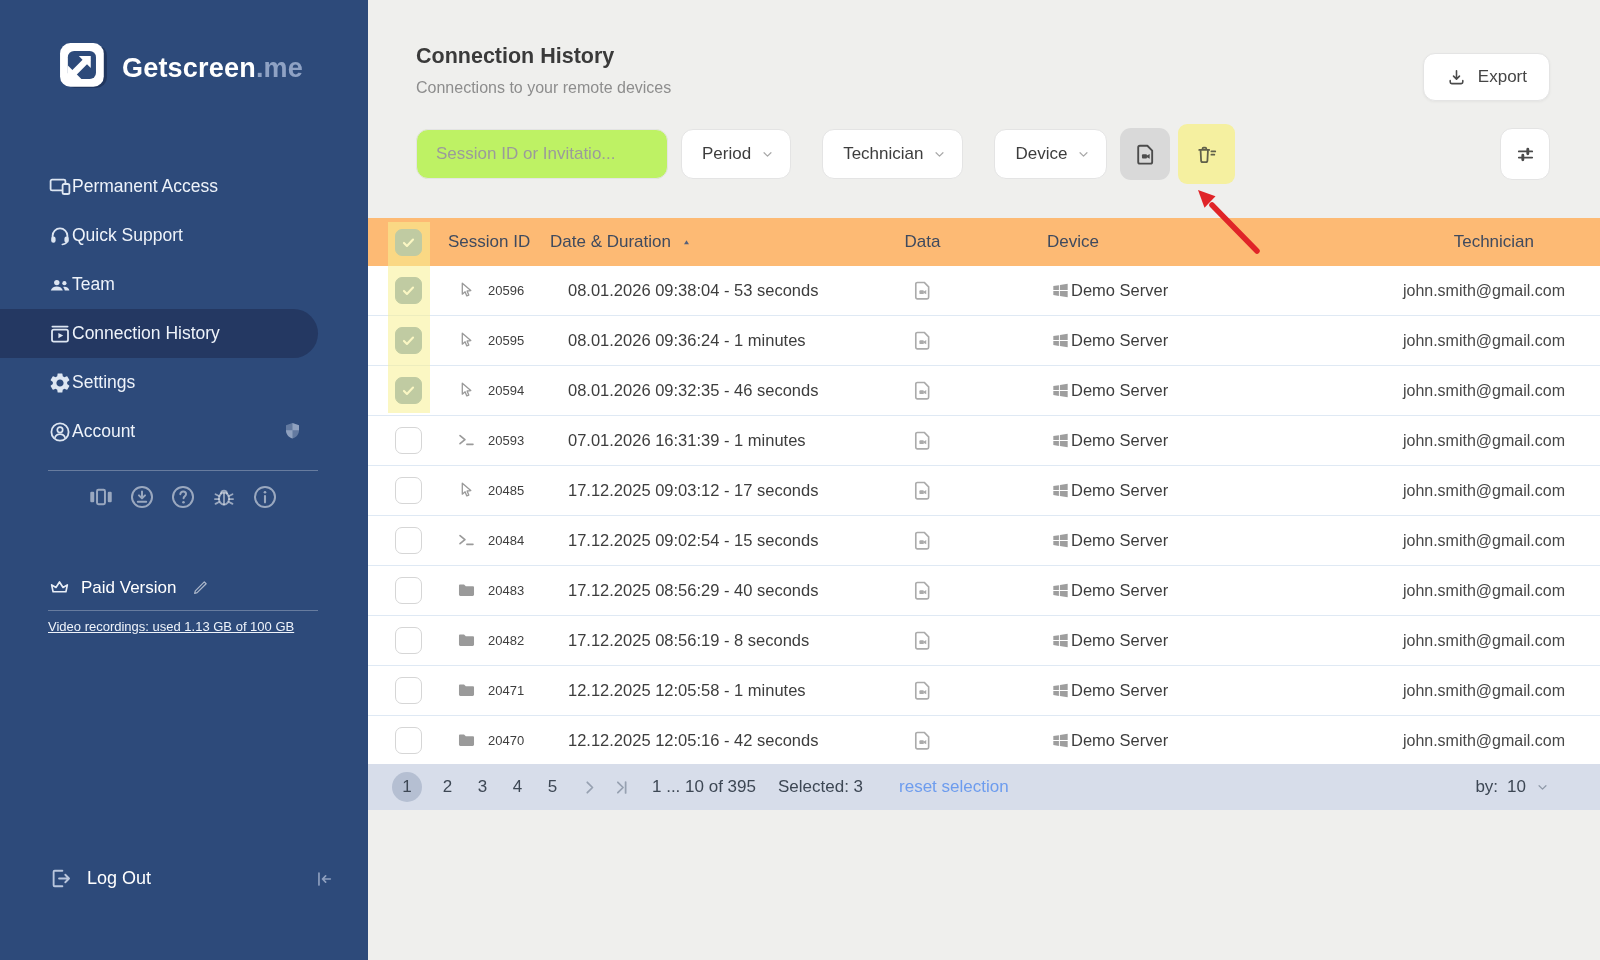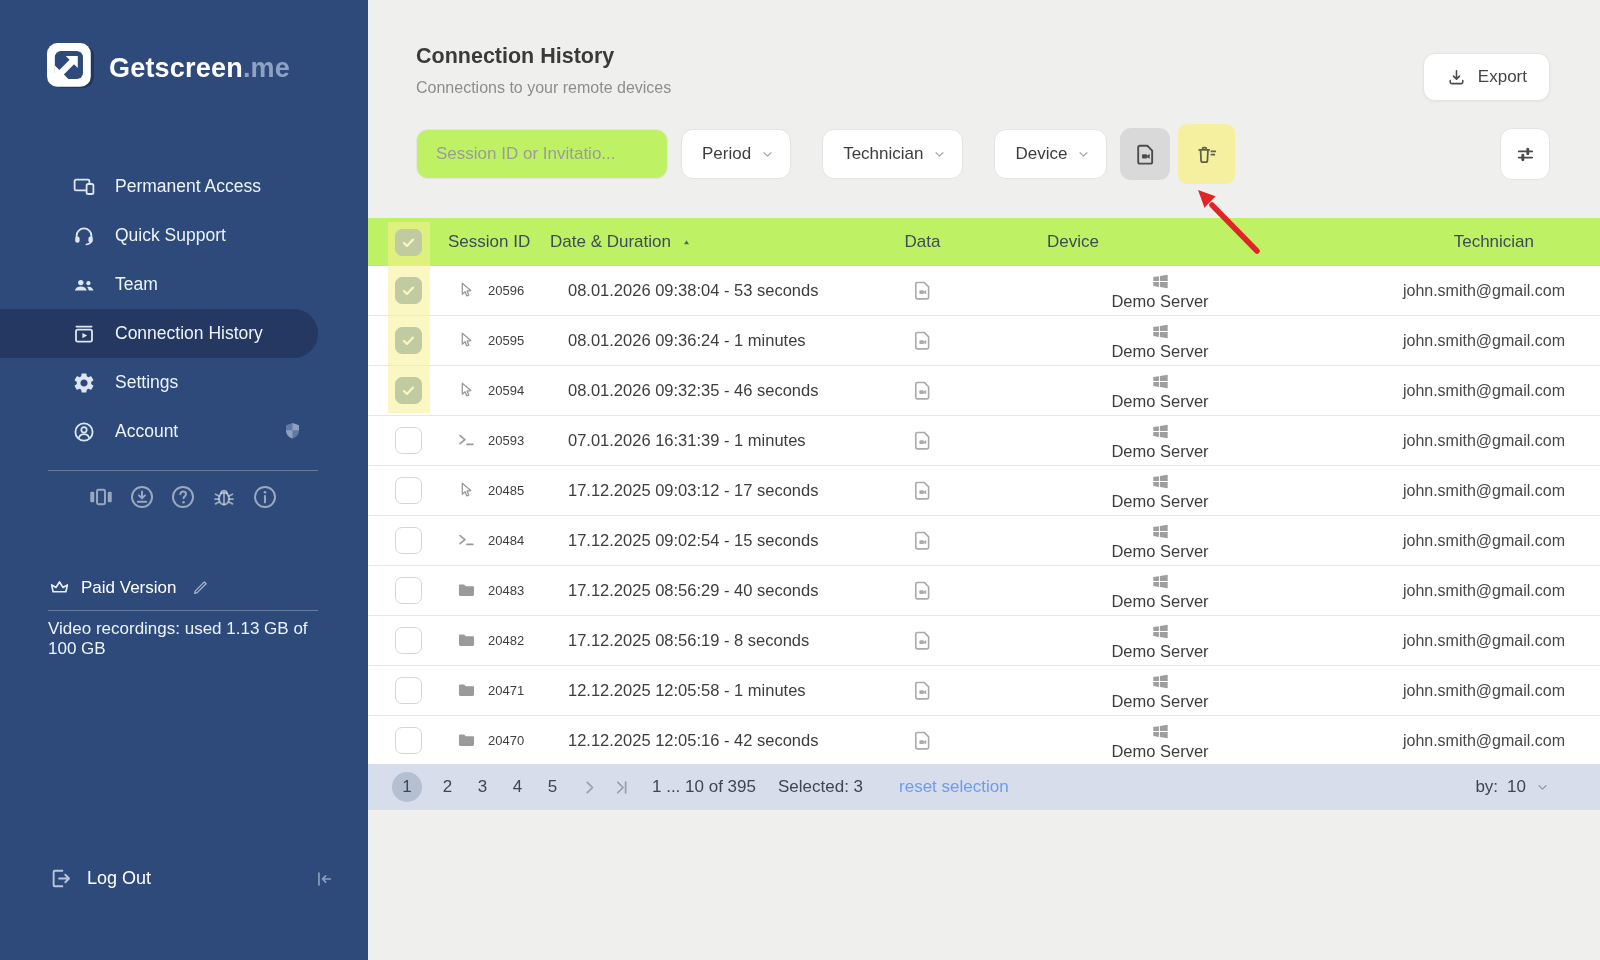--- a/index.html
+++ b/index.html
@@ -1,39 +1,39 @@
 <!DOCTYPE html>
 <html><head>
 <meta charset="utf-8">
 <style>
   html,body{margin:0;padding:0;background:#dcdcdc;}
   .app{position:relative;width:1600px;height:960px;overflow:hidden;background:#efefed;
        font-family:"Liberation Sans",sans-serif;}
 
   
   .sidebar{position:absolute;left:0;top:0;width:368px;height:960px;background:#2d4a7a;color:#eef3fa;z-index:2;}
-  .logo{position:absolute;left:46px;top:42px;display:flex;align-items:center;gap:13px;cursor:pointer;}
+  .logo{position:absolute;left:59px;top:42px;display:flex;align-items:center;gap:13px;cursor:pointer;}
   .logo svg{width:50px;height:48px;}
   .logo-text{font-size:27px;font-weight:bold;color:#fff;letter-spacing:.2px;}
   .logo-text .suffix{color:#8fa2c4;}
   .nav{position:absolute;top:162px;left:0;width:100%;}
-  .nav-item{height:49px;display:flex;align-items:center;gap:19px;padding-left:72px;font-size:17.5px;cursor:pointer;}
+  .nav-item{height:49px;display:flex;align-items:center;padding-left:48px;font-size:17.5px;cursor:pointer;}
   .nav-item.active{background:#243862;border-radius:0 26px 26px 0;margin-right:50px;}
   .nic{width:24px;height:24px;color:#dde6f2;flex:0 0 auto;display:flex;}
   .nic svg,.trail svg{width:100%;height:100%;}
   .trail{margin-left:auto;margin-right:64px;width:23px;height:23px;display:flex;}
   .sdiv{position:absolute;left:48px;right:50px;height:1px;background:rgba(255,255,255,.28);}
   .d1{top:470px}.d2{top:610px}
   .util{position:absolute;top:483px;left:48px;right:50px;display:flex;justify-content:center;gap:13px;color:rgba(255,255,255,.52);}
   .util .uic{width:28px;height:28px;display:flex;cursor:pointer;}
   .util svg{width:100%;height:100%;}
   .plan{position:absolute;top:576px;left:48px;display:flex;align-items:center;gap:10px;font-size:17px;color:#fff;}
   .plan .crown{width:23px;height:23px;color:#e8eef7;display:flex;}
   .plan .pencil{width:19px;height:19px;color:rgba(255,255,255,.6);margin-left:5px;display:flex;cursor:pointer;}
-  .storage{position:absolute;top:619px;left:48px;right:38px;font-size:17px;color:#eef3fa;}
+  .storage{position:absolute;top:619px;left:48px;right:38px;font-size:13px;color:#eef3fa;text-decoration:underline;}
   .logout{position:absolute;top:866px;left:48px;right:34px;display:flex;align-items:center;gap:14px;font-size:18px;color:#fff;cursor:pointer;}
   .logout .lic{width:25px;height:25px;color:#b9c6dd;display:flex;}
   .collapse{margin-left:auto;width:22px;height:22px;color:#8fa0bf;display:flex;cursor:pointer;}
 
   
   .main{position:absolute;left:368px;top:0;width:1232px;height:960px;}
   .page-title{position:absolute;top:44px;left:48px;font-size:21.5px;font-weight:bold;color:#3a3a3a;}
   .page-sub{position:absolute;top:79px;left:48px;font-size:16px;color:#8d8d8d;}
   .export{position:absolute;top:53px;right:50px;height:48px;padding:0 22px;display:flex;align-items:center;gap:11px;
           background:#fff;border:1px solid #e4e4e4;border-radius:12px;font-size:17px;color:#454545;
@@ -51,40 +51,40 @@
   .iconbtn svg{width:25px;height:25px;}
   .hl-wrap{width:57px;height:60px;background:#f5f0a0;border-radius:9px;display:flex;align-items:center;justify-content:center;
            margin-left:-5px;color:#60604a;}
   .tune{margin-left:auto;width:50px;height:52px;background:#fff;border:1px solid #e4e4e4;border-radius:12px;
         display:flex;align-items:center;justify-content:center;color:#4a4a4a;cursor:pointer;box-sizing:border-box;}
   .tune svg{width:23px;height:23px;}
 
   
   .table{position:absolute;top:218px;left:0;right:0;}
   .thead,.trow{display:grid;grid-template-columns:65px 115px 332px 85px 305px 1fr;align-items:center;}
-  .thead{height:48px;background:#bef264;color:#3f4a5e;font-size:17px;}
+  .thead{height:48px;background:#fdba74;color:#3f4a5e;font-size:17px;}
   .trow{height:49px;background:#fff;border-bottom:1px solid #dfe9f4;color:#3d3d3d;cursor:pointer;}
   .h-id{padding-left:15px;}
   .h-date{display:flex;align-items:center;gap:9px;padding-left:2px;cursor:pointer;}
   .h-date svg{width:13px;height:13px;color:#55607a;}
   .h-data{text-align:center;}
   .h-dev{padding-left:82px;}
   .h-tech{text-align:right;padding-right:66px;}
   .c-check{display:flex;padding-left:27px;}
   .cb{width:27px;height:27px;border-radius:7px;background:#fff;border:1.5px solid #d6d6d6;box-sizing:border-box;cursor:pointer;}
   .cb.on{background:#7d9eb5;border-color:#7d9eb5;display:flex;align-items:center;justify-content:center;}
   .cb svg{width:17px;height:17px;}
   .c-id{display:flex;align-items:center;gap:11px;padding-left:23px;font-size:13px;color:#3e3e3e;}
   .sess-icon{width:21px;height:21px;color:#9a9a9a;display:flex;flex:0 0 auto;}
   .sess-icon svg{width:100%;height:100%;}
   .c-date{padding-left:20px;font-size:16.5px;}
   .c-data{display:flex;justify-content:center;}
   .data-ic{width:23px;height:23px;color:#ababab;display:flex;cursor:pointer;}
   .data-ic svg{width:100%;height:100%;}
-  .c-dev{display:flex;align-items:center;gap:0;padding-left:85px;font-size:16.5px;flex-direction:column;}
+  .c-dev{display:flex;align-items:center;gap:0;padding-left:85px;font-size:16.5px;}
   .win{width:21px;height:21px;color:#9e9e9e;display:flex;flex:0 0 auto;}
   .win svg{width:100%;height:100%;}
   .c-tech{text-align:right;padding-right:35px;font-size:16px;color:#474747;}
   .gap{height:8px;background:#fff;}
   .hl-band{position:absolute;left:20px;top:4px;width:42px;height:191px;background:rgba(247,241,146,.55);z-index:5;pointer-events:none;}
 
   
   .pag{position:absolute;top:764px;left:0;right:0;height:46px;background:#d7ddea;display:flex;align-items:center;
        font-size:17px;color:#3d4754;padding-left:24px;box-sizing:border-box;}
   .pg{min-width:23px;height:30px;display:flex;align-items:center;justify-content:center;margin-right:12px;cursor:pointer;}

